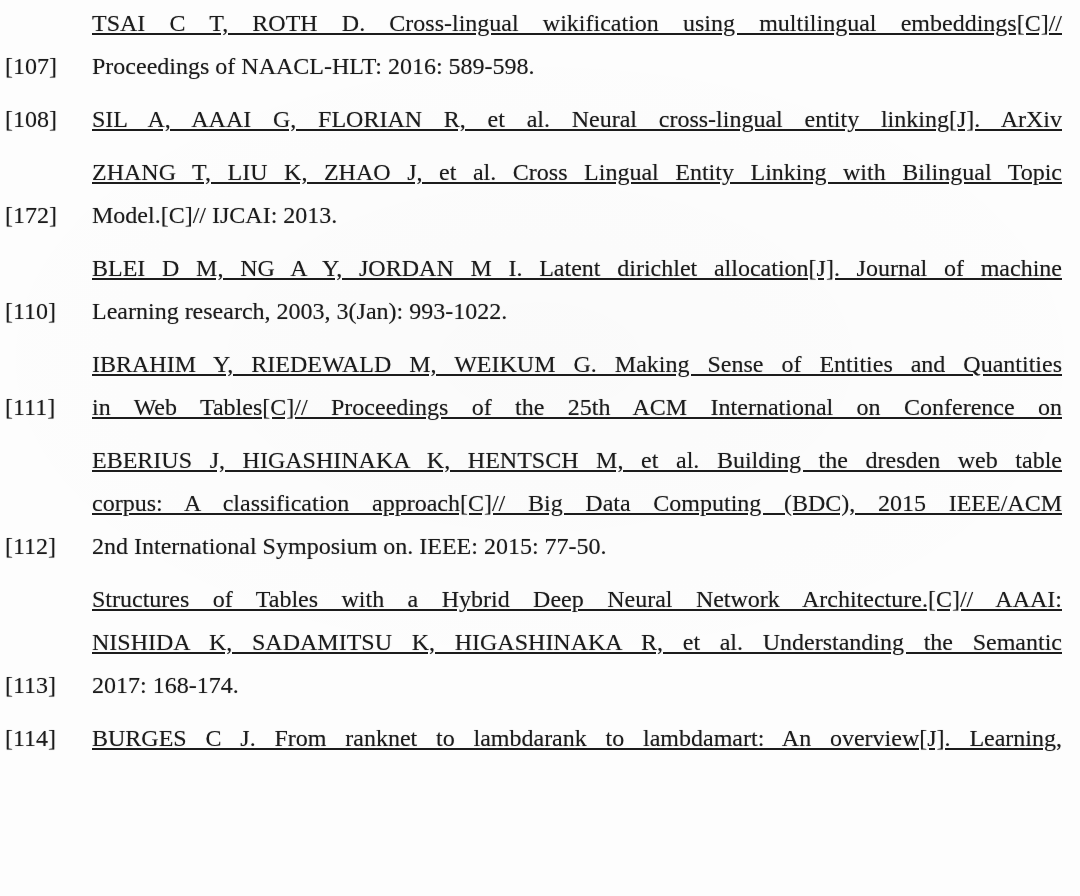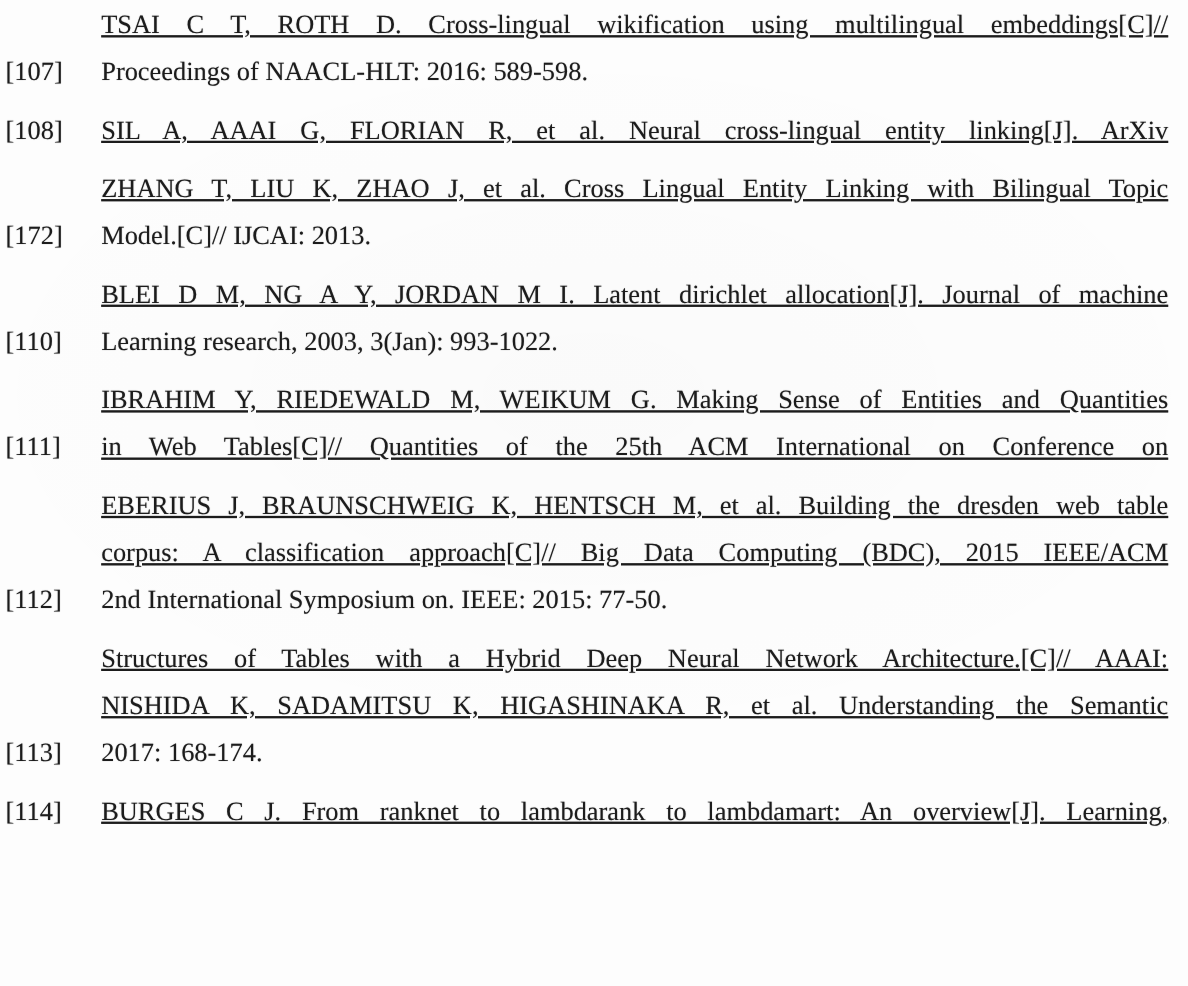--- a/index.html
+++ b/index.html
@@ -82,28 +82,28 @@
     <div class="ref-body">
       <div class="line just">BLEI D M, NG A Y, JORDAN M I. Latent dirichlet allocation[J]. Journal of machine</div>
       <div class="line">Learning research, 2003, 3(Jan): 993-1022.</div>
     </div>
   </div>
 
   <div class="ref">
     <div class="ref-num">[111]</div>
     <div class="ref-body">
       <div class="line just">IBRAHIM Y, RIEDEWALD M, WEIKUM G. Making Sense of Entities and Quantities</div>
-      <div class="line just">in Web Tables[C]// Quantities of the 25th ACM International on Conference on</div>
+      <div class="line just">in Web Tables[C]// Proceedings of the 25th ACM International on Conference on</div>
     </div>
   </div>
 
   <div class="ref">
     <div class="ref-num">[112]</div>
     <div class="ref-body">
-      <div class="line just">EBERIUS J, BRAUNSCHWEIG K, HENTSCH M, et al. Building the dresden web table</div>
+      <div class="line just">EBERIUS J, HIGASHINAKA K, HENTSCH M, et al. Building the dresden web table</div>
       <div class="line just">corpus: A classification approach[C]// Big Data Computing (BDC), 2015 IEEE/ACM</div>
       <div class="line">2nd International Symposium on. IEEE: 2015: 77-50.</div>
     </div>
   </div>
 
   <div class="ref">
     <div class="ref-num">[113]</div>
     <div class="ref-body">
       <div class="line just">Structures of Tables with a Hybrid Deep Neural Network Architecture.[C]// AAAI:</div>
       <div class="line just">NISHIDA K, SADAMITSU K, HIGASHINAKA R, et al. Understanding the Semantic</div>

